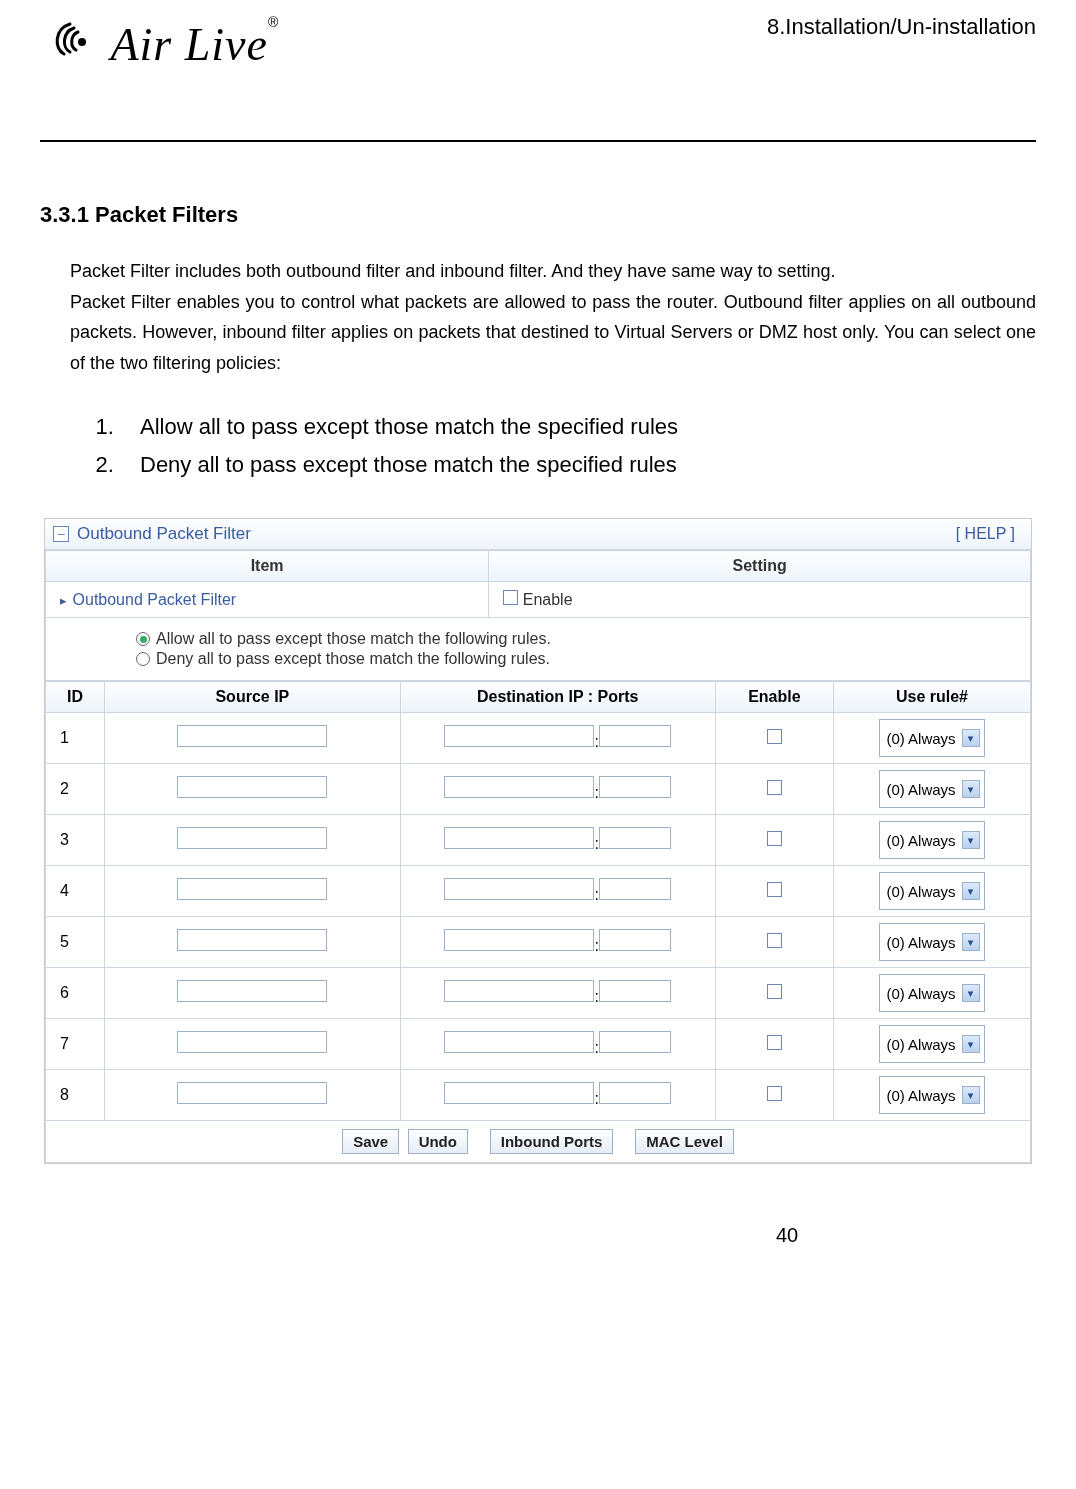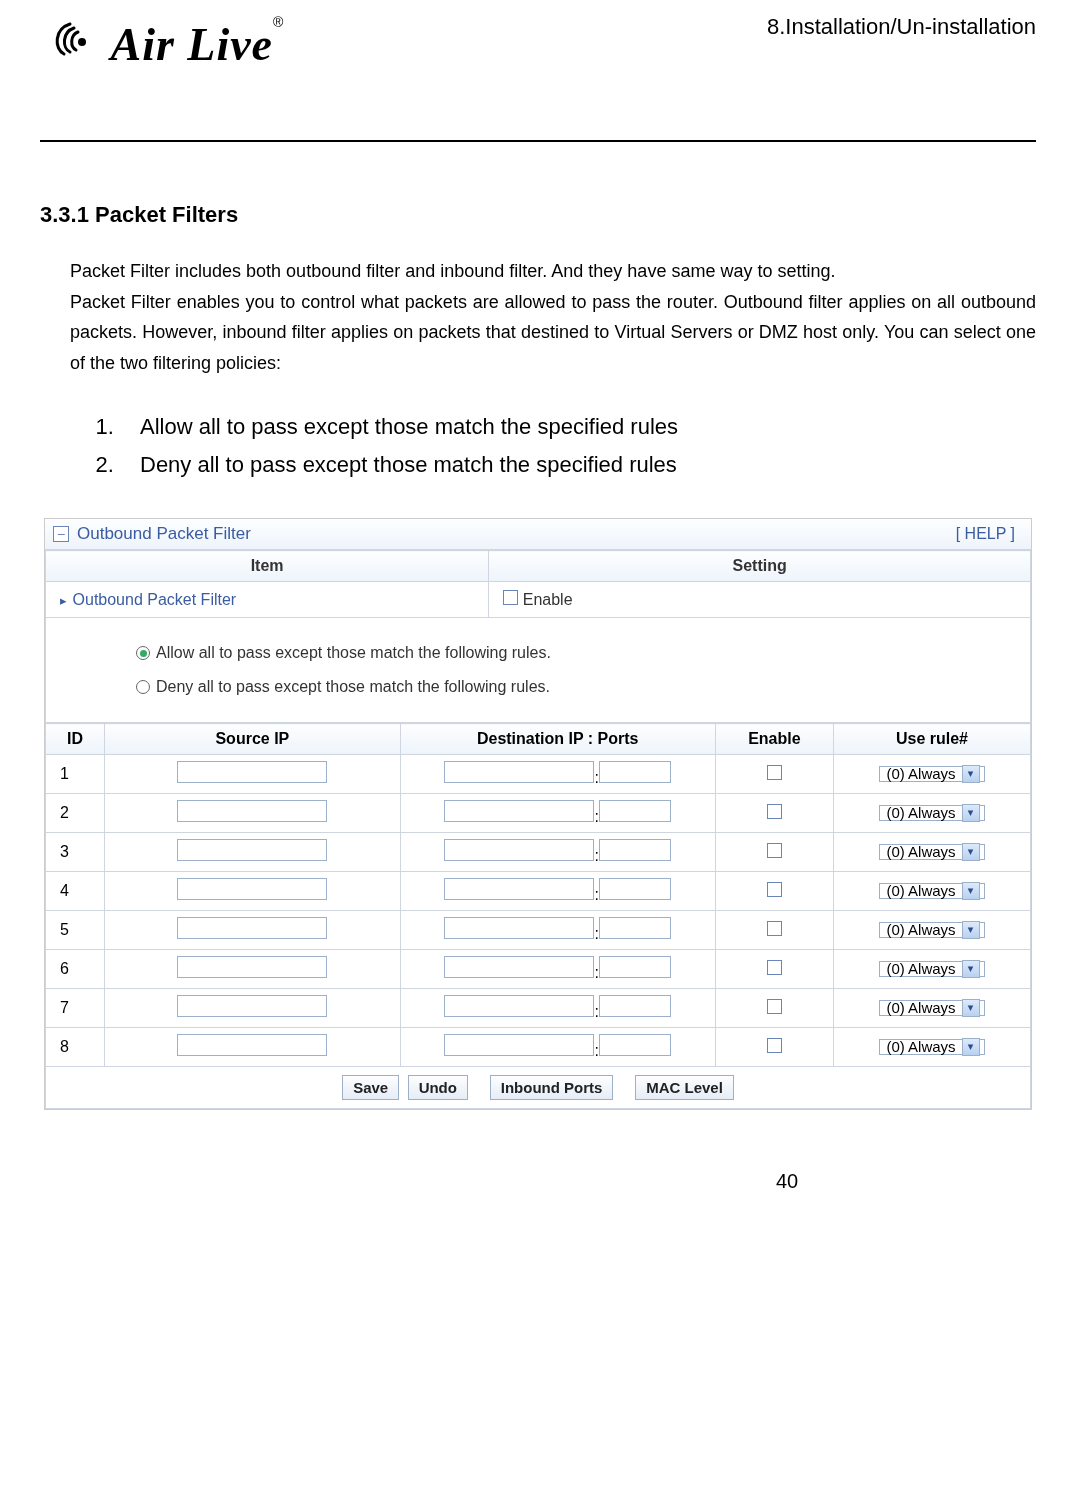--- a/index.html
+++ b/index.html
@@ -23,21 +23,21 @@
     }
     .logo {
       position: absolute;
       top: 14px;
       left: 40px;
       width: 280px;
     }
     .logo-wave { display:inline-block; }
     .logo-text {
       font-family: "Times New Roman", serif;
-      font-weight: bold;
+      font-weight: normal;
       font-style: italic;
       font-size: 46px;
       letter-spacing: 1px;
     }
     .logo-reg {
       font-size: 14px;
       vertical-align: top;
     }
     .rule {
       border-top: 2px solid #000;
@@ -105,21 +105,21 @@
     .setting-table td {
       border: 1px solid #cfd6e0;
       padding: 8px 14px;
       vertical-align: middle;
       color:#333;
     }
     .marker { color:#3a5ca0; margin-right:6px; font-size:13px; }
     .opf-label { color:#3a5ca0; }
     .enable-cell { }
     .policy-row td { padding: 10px 14px 10px 90px; }
-    .radio-line { display:flex; align-items:center; gap:6px; margin:16px 0; }
+    .radio-line { display:flex; align-items:center; gap:6px; margin:2px 0; }
     .radio-dot {
       width:14px; height:14px; border:1px solid #666; border-radius:50%;
       display:inline-flex; align-items:center; justify-content:center;
       background:#fff;
     }
     .radio-dot.selected::after{
       content:''; width:7px; height:7px; background:#3a6; border-radius:50%;
     }
     .rules-table {
       width:100%;
@@ -141,21 +141,21 @@
       display:inline-block;
     }
     .txt.src { width:150px; }
     .txt.dip { width:150px; }
     .txt.port { width:72px; }
     .chk {
       width:15px; height:15px; border:1px solid #6a86b8; display:inline-block;
       background:#fff;
     }
     .sel {
-      border:1px solid #9db0c9; height:16px;
+      border:1px solid #9db0c9; height:38px;
       display:inline-flex; align-items:center; padding:0 4px 0 6px;
       background:#fff; font-size:15px;
     }
     .sel .chev {
       width:18px; height:18px; margin-left:6px;
       background:linear-gradient(#dce9fb,#b9d1ef);
       border:1px solid #9db0c9;
       display:inline-flex;align-items:center;justify-content:center;
       color:#2a4d8f; font-size:11px;
     }

